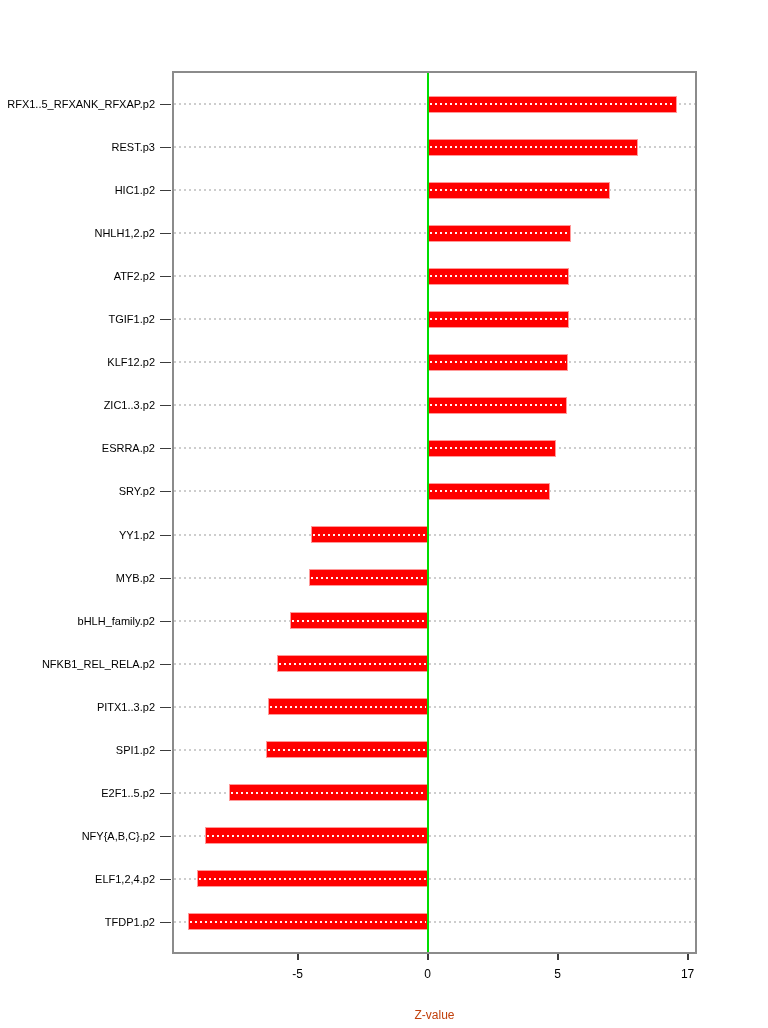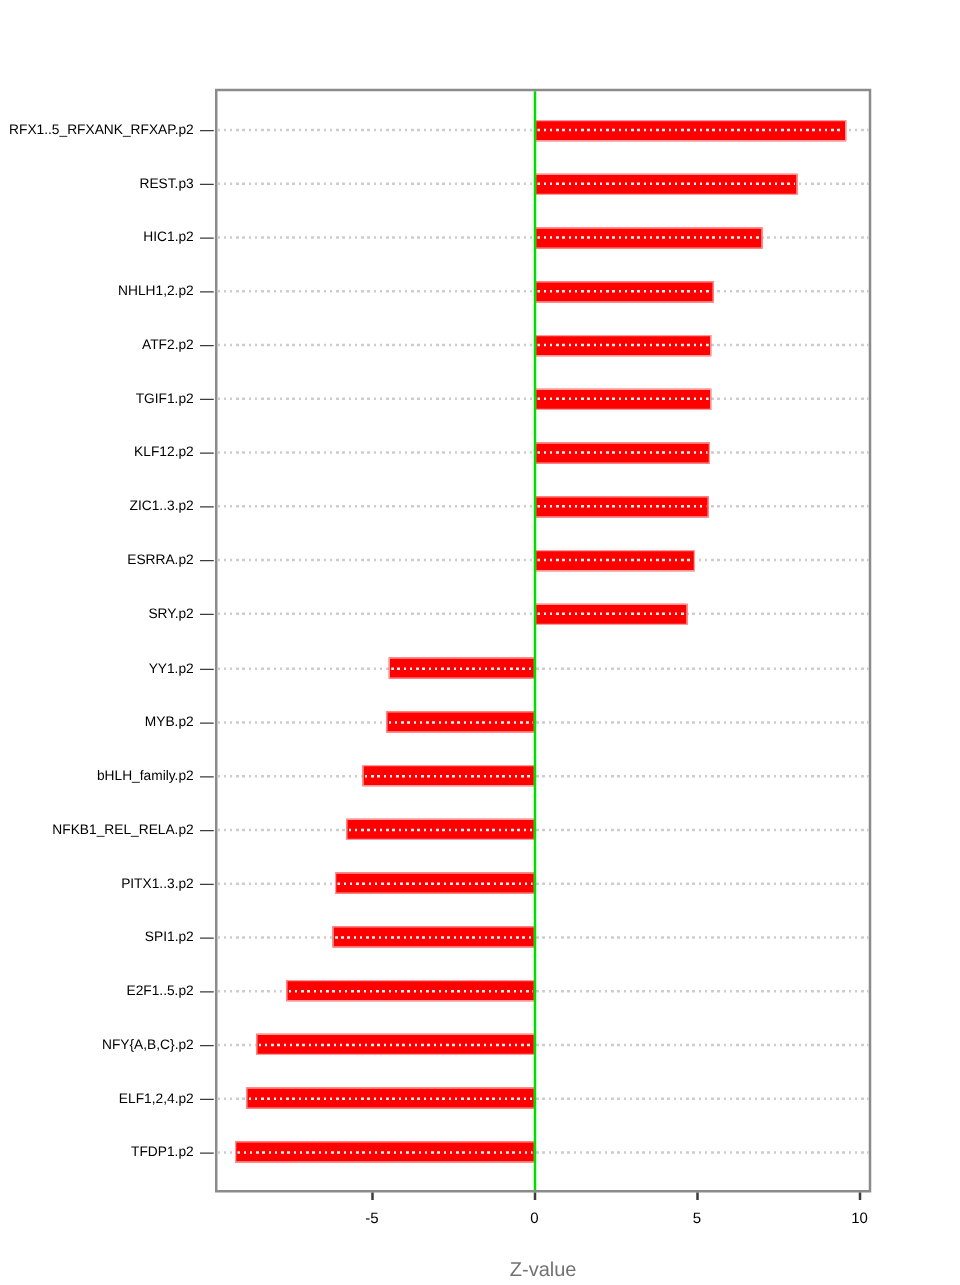--- a/index.html
+++ b/index.html
@@ -78,22 +78,22 @@
     text-align: center;
     font-size: 12px;
     color: #000000;
   }
   #x-axis-title {
     position: absolute;
     left: 172px;
     top: 1008px;
     width: 525px;
     text-align: center;
-    font-size: 16px;
-    color: #737373;
+    font-size: 12px;
+    color: #c2410c;
   }
   .zero-line {
     position: absolute;
     width: 2px;
   }
 </style>
 </head>
 <body>
 
 <div id="figure">
@@ -220,16 +220,16 @@
         <div class="bar-dots" style="background: repeating-linear-gradient(90deg, rgb(255, 255, 255) 0px, rgb(255, 255, 255) 2px, transparent 2px, transparent 5px); opacity: 0.95;"></div>
       </div>
       <div class="zero-line" style="left: 426.609px; top: 73px; height: 879px; background: rgb(0, 221, 0);"></div>
       <div class="x-tick" style="left: 296.594px; top: 954px; background: rgb(60, 60, 60);"></div>
       <div class="x-tick-label" style="left: 272.594px; top: 967px;">-5</div>
       <div class="x-tick" style="left: 426.609px; top: 954px; background: rgb(60, 60, 60);"></div>
       <div class="x-tick-label" style="left: 402.609px; top: 967px;">0</div>
       <div class="x-tick" style="left: 556.624px; top: 954px; background: rgb(60, 60, 60);"></div>
       <div class="x-tick-label" style="left: 532.624px; top: 967px;">5</div>
       <div class="x-tick" style="left: 686.639px; top: 954px; background: rgb(60, 60, 60);"></div>
-      <div class="x-tick-label" style="left: 662.639px; top: 967px;">10</div>
+      <div class="x-tick-label" style="left: 662.639px; top: 967px;">17</div>
     </div>
   <div id="x-axis-title">Z-value</div>
 </div>
 
 </body></html>

